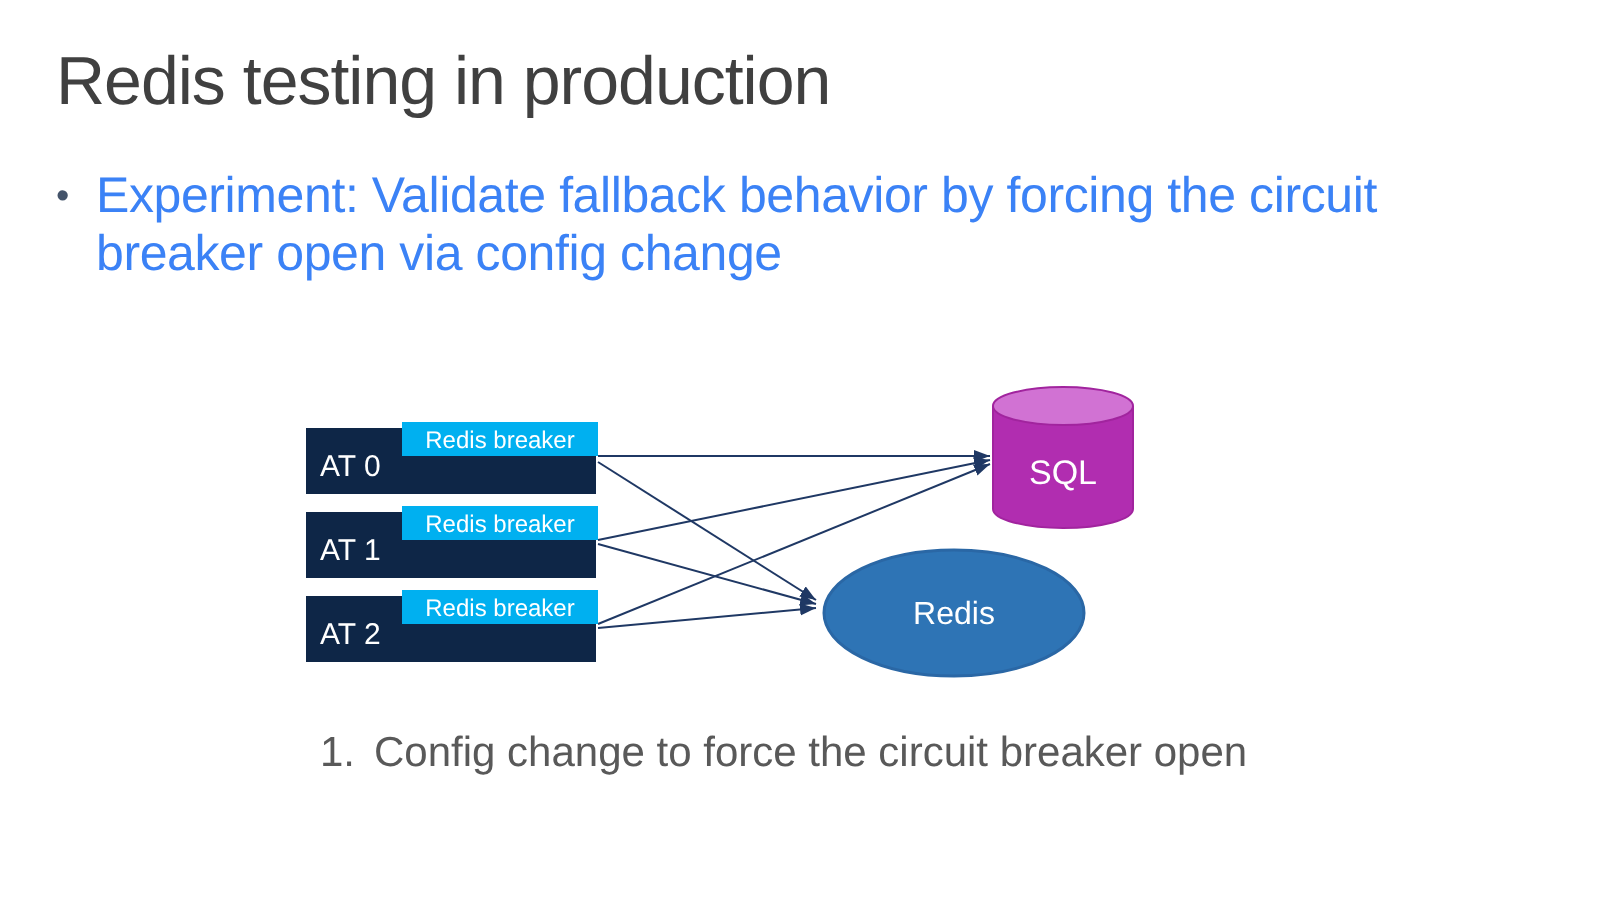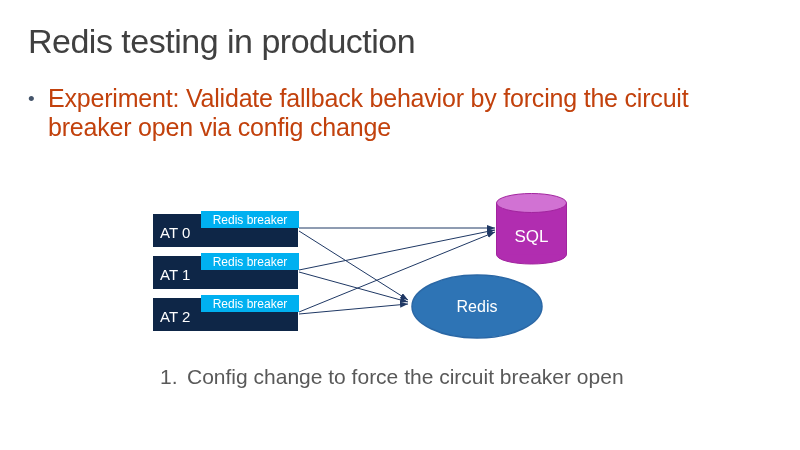--- a/index.html
+++ b/index.html
@@ -8,21 +8,21 @@
     font-family:"Liberation Sans", sans-serif; overflow:hidden;border-radius:28px;
   }
   .title {
     position:absolute; left:28px; top:22px; margin:0;
     font-size:34px; font-weight:300; letter-spacing:-0.5px; color:#404040;
   }
   .bullet-row { position:absolute; left:28px; top:84px; width:762px; display:flex; }
   .bullet-glyph { flex:0 0 20px; font-size:19px; line-height:29px; color:#44546A; }
   .bullet-text {
     margin:0; font-size:25px; line-height:29px; font-weight:300;
-    color:#c2410c; white-space:pre-line; letter-spacing:-0.2px;
+    color:#3b82f6; white-space:pre-line; letter-spacing:-0.2px;
   }
   .diagram-svg { position:absolute; left:0; top:0; }
   .edge { stroke:#1F3864; stroke-width:1; fill:none; }
   .arrowhead { fill:#1F3864; }
   .tier-box { fill:#0E2647; }
   .breaker-box { fill:#00B0F0; }
   svg text { font-family:"Liberation Sans", sans-serif; }
   .node-label { fill:#ffffff; font-size:15px; }
   .breaker-label { fill:#ffffff; font-size:12px; text-anchor:middle; }
   .sql-rect { fill:#B12DB0; }

